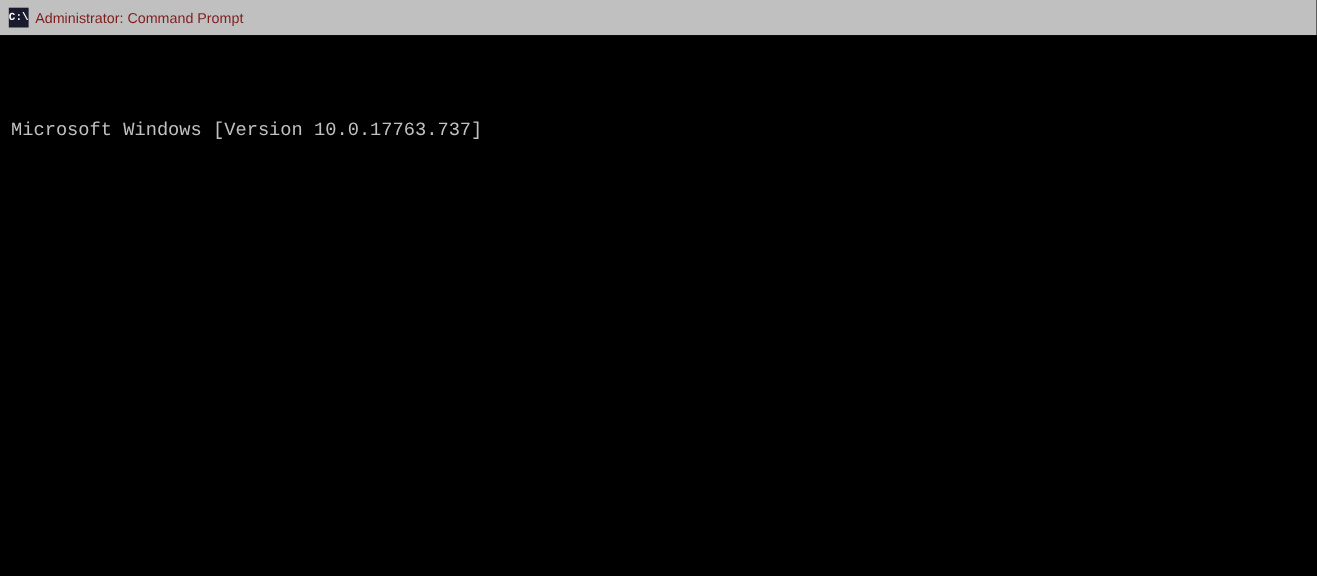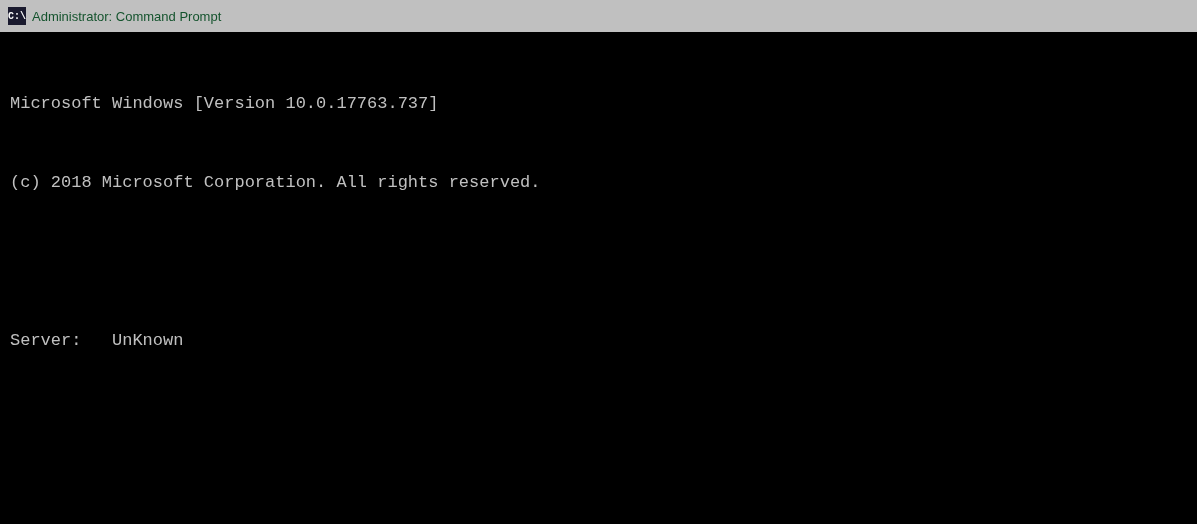--- a/index.html
+++ b/index.html
@@ -43,58 +43,57 @@
       font-size: 11px;
       color: #fff;
       font-weight: bold;
       font-family: 'Courier New', monospace;
       flex-shrink: 0;
     }
 
     .title-bar-text {
       font-family: Arial, sans-serif;
       font-size: 13px;
-      color: #14532d;
+      color: #7f1d1d;
       font-weight: normal;
     }
 
     .terminal-body {
       background: #000000;
       flex: 1;
       padding: 6px 10px;
       color: #c0c0c0;
       font-size: 17px;
       line-height: 1.55;
       white-space: pre;
     }
 
     .line {
       display: block;
+      margin-top: 16px;
     }
 
     .empty-line {
       display: block;
       height: 1.55em;
     }
   </style>
 </head>
 <body>
 
 <div class="window">
   <div class="title-bar">
     <div class="title-bar-icon">
       <span style="font-size:10px; font-weight:bold; color:#fff; font-family:'Courier New';">C:\</span>
     </div>
     <span class="title-bar-text">Administrator: Command Prompt</span>
   </div>
   <div class="terminal-body">
     <span class="line">Microsoft Windows [Version 10.0.17763.737]</span>
-    <span class="line">(c) 2018 Microsoft Corporation. All rights reserved.</span>
     <span class="empty-line"></span>
-    <span class="line">Server:   UnKnown</span>
     
     
     
     
     
     
     
   </div>
 </div>
 

